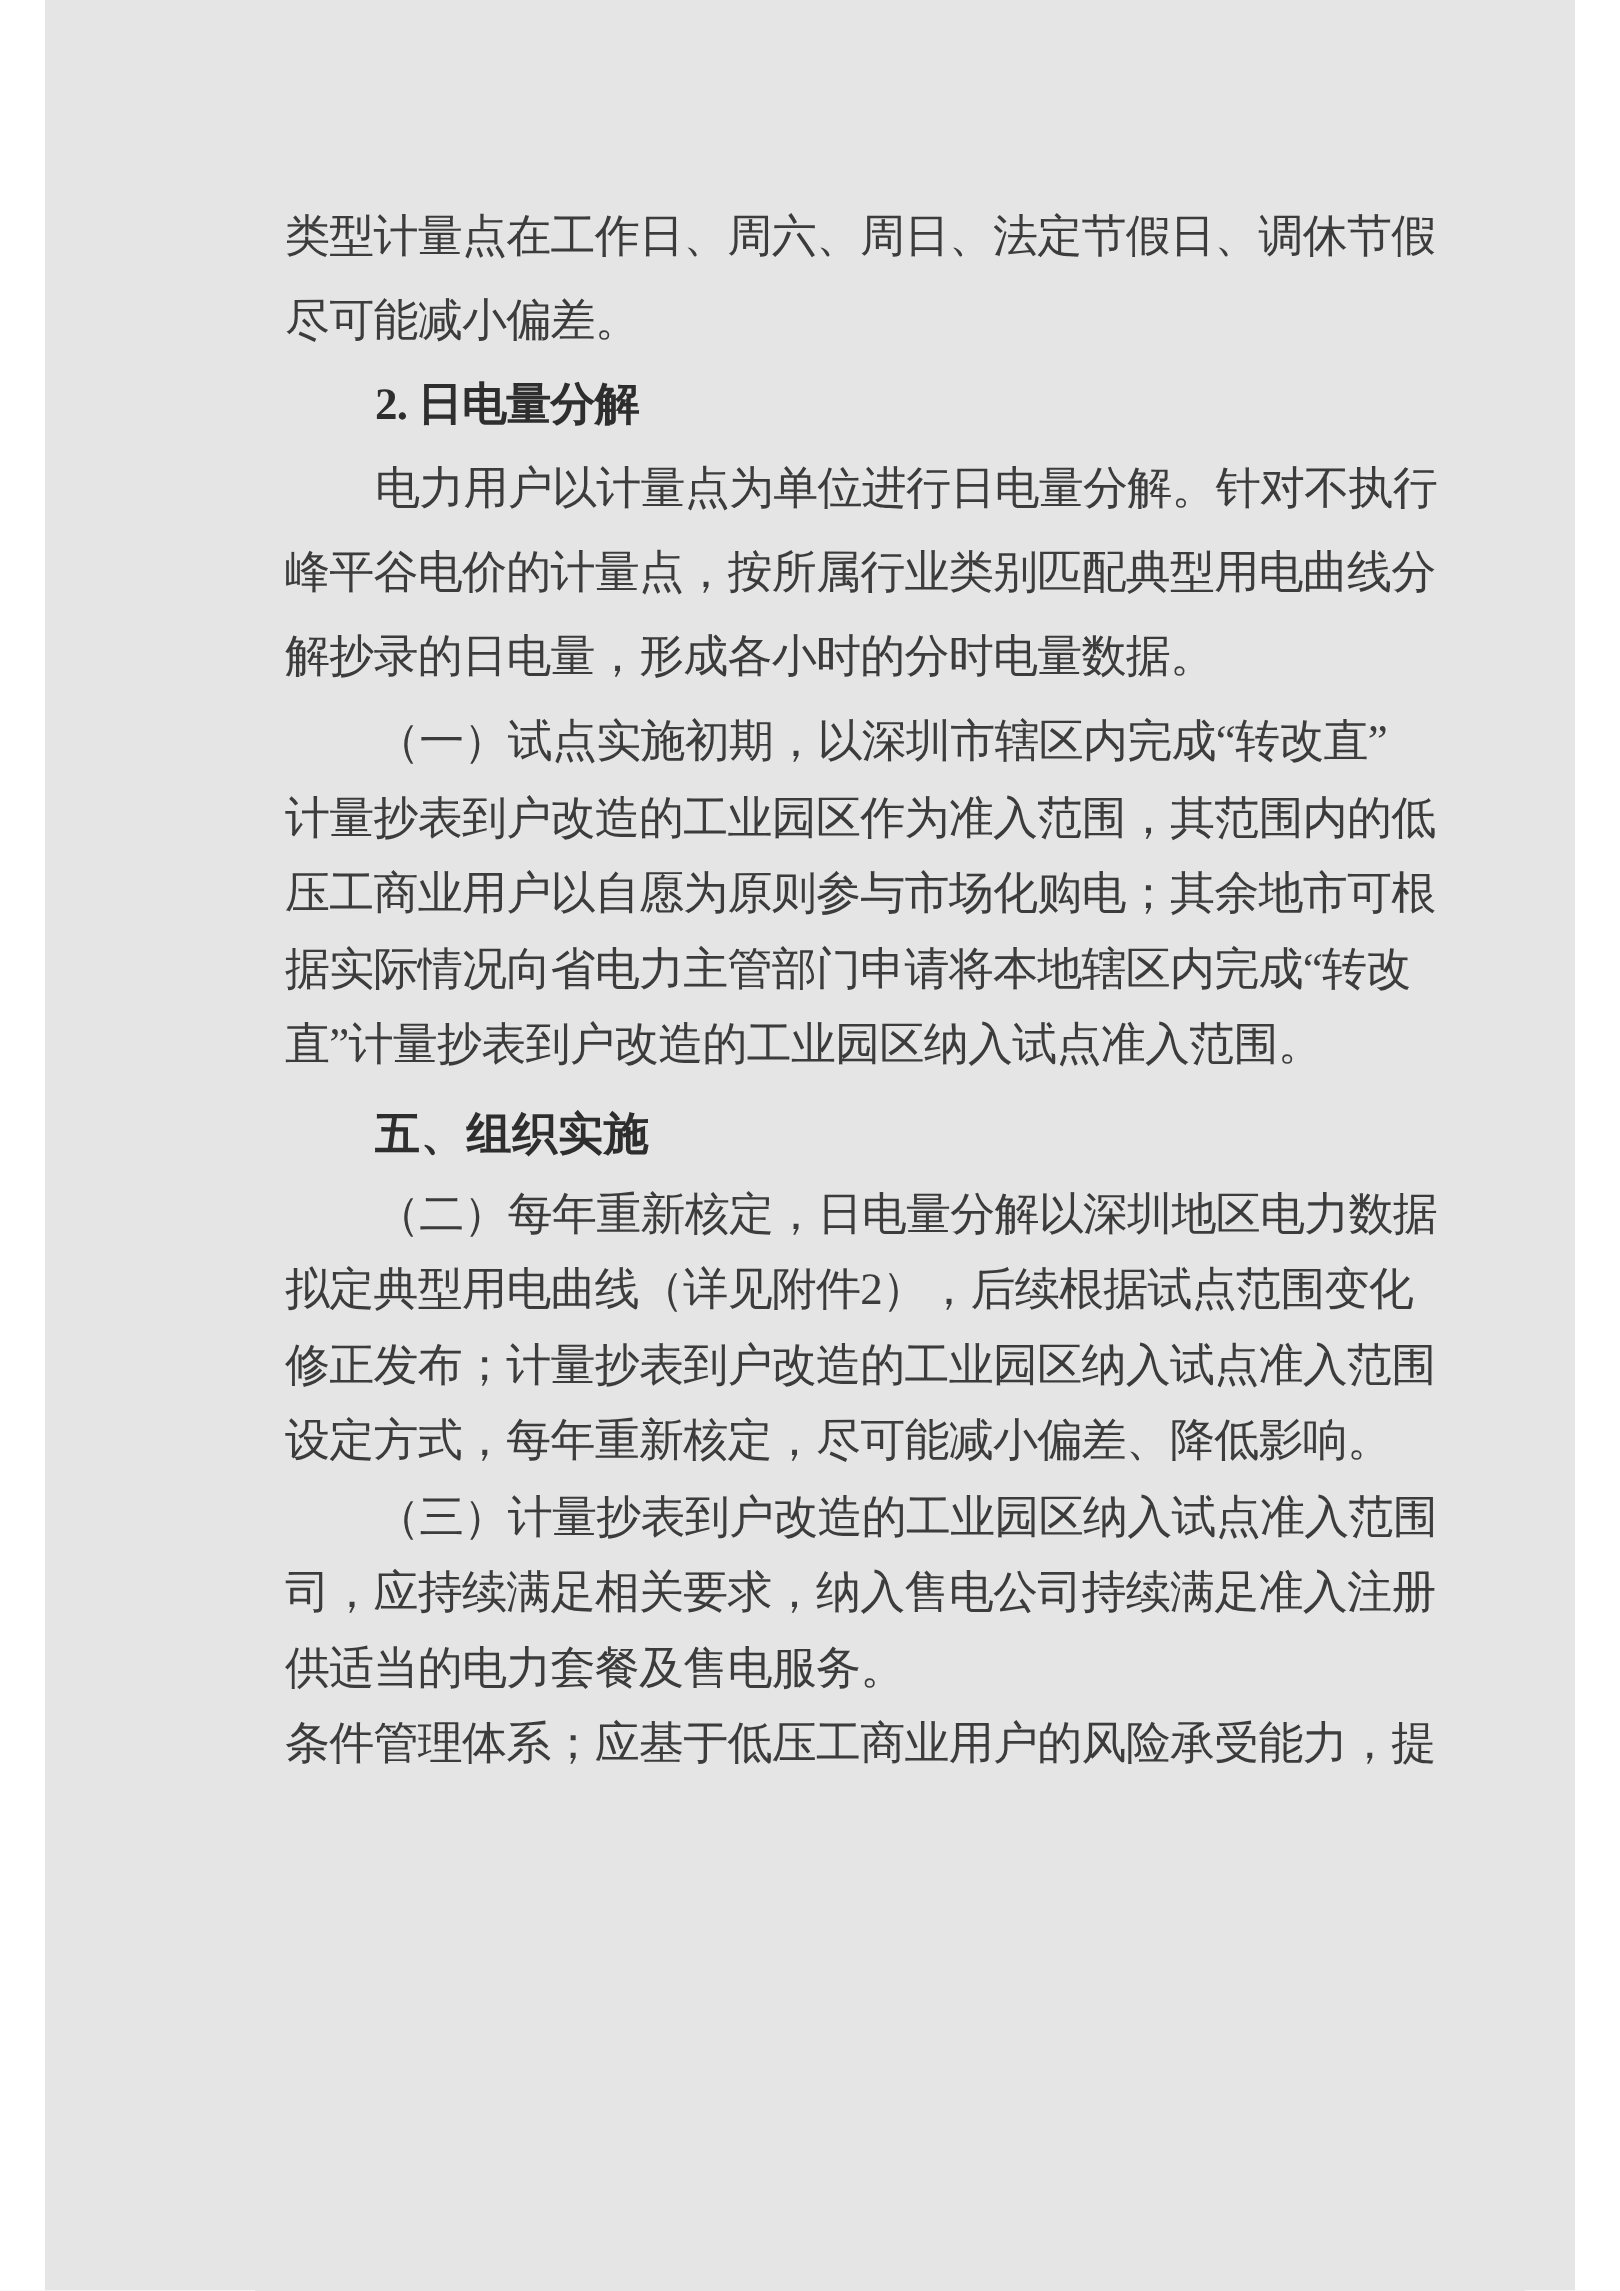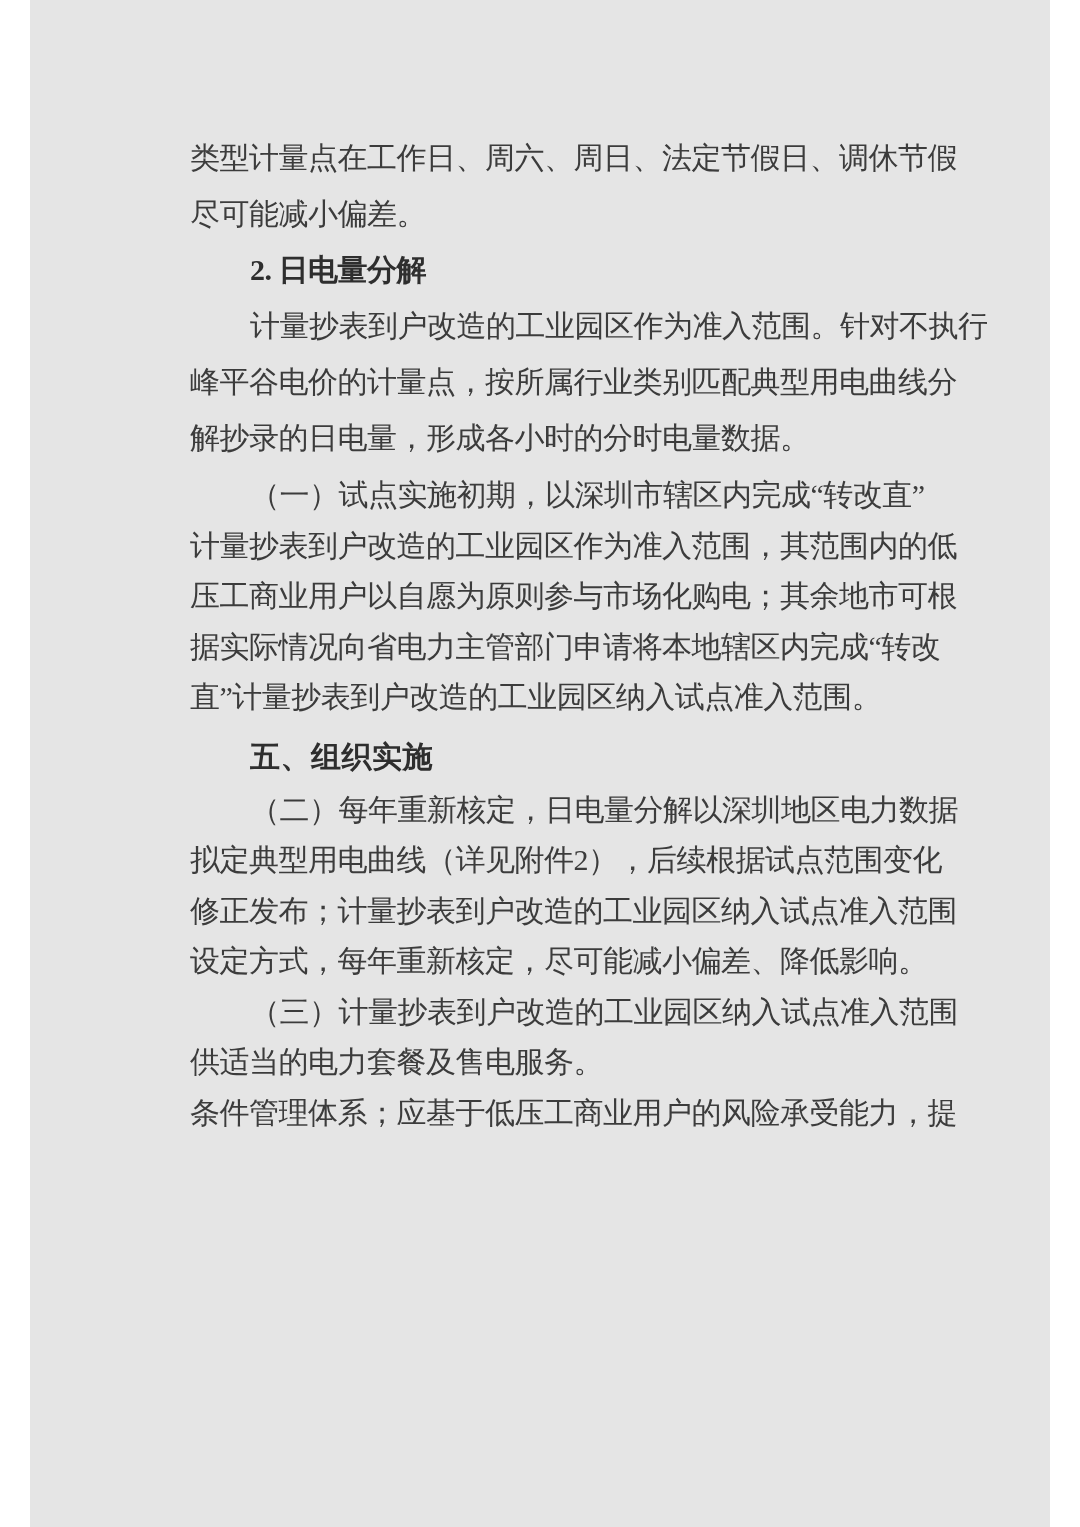--- a/index.html
+++ b/index.html
@@ -56,21 +56,21 @@
     <div class="block">
       <div class="line lh-a">类型计量点在工作日、周六、周日、法定节假日、调休节假</div>
       <div class="line lh-a">尽可能减小偏差。</div>
     </div>
 
     <div class="block">
       <div class="line lh-a indent heading-serif">2. 日电量分解</div>
     </div>
 
     <div class="block">
-      <div class="line lh-a indent">计量抄表到户改造的工业园区作为准入范围。针对不执行</div>
+      <div class="line lh-a indent">电力用户以计量点为单位进行日电量分解。针对不执行</div>
       <div class="line lh-a">峰平谷电价的计量点，按所属行业类别匹配典型用电曲线分</div>
       <div class="line lh-a">解抄录的日电量，形成各小时的分时电量数据。</div>
     </div>
 
     <div class="block block-item1">
       <div class="line lh-b indent">（一）试点实施初期，以深圳市辖区内完成“转改直”</div>
       <div class="line lh-b">计量抄表到户改造的工业园区作为准入范围，其范围内的低</div>
       <div class="line lh-b">压工商业用户以自愿为原则参与市场化购电；其余地市可根</div>
       <div class="line lh-b">据实际情况向省电力主管部门申请将本地辖区内完成“转改</div>
       <div class="line lh-b">直”计量抄表到户改造的工业园区纳入试点准入范围。</div>
@@ -82,18 +82,19 @@
 
     <div class="block">
       <div class="line lh-b indent">（二）每年重新核定，日电量分解以深圳地区电力数据</div>
       <div class="line lh-b">拟定典型用电曲线（详见附件2），后续根据试点范围变化</div>
       <div class="line lh-b">修正发布；计量抄表到户改造的工业园区纳入试点准入范围</div>
       <div class="line lh-b">设定方式，每年重新核定，尽可能减小偏差、降低影响。</div>
     </div>
 
     <div class="block">
       <div class="line lh-b indent">（三）计量抄表到户改造的工业园区纳入试点准入范围</div>
+      <div class="line lh-b">司，应持续满足相关要求，纳入售电公司持续满足准入注册</div>
       <div class="line lh-b">供适当的电力套餐及售电服务。</div>
       <div class="line lh-b">条件管理体系；应基于低压工商业用户的风险承受能力，提</div>
     </div>
 
   </div>
 </div>
 
 </body></html>

